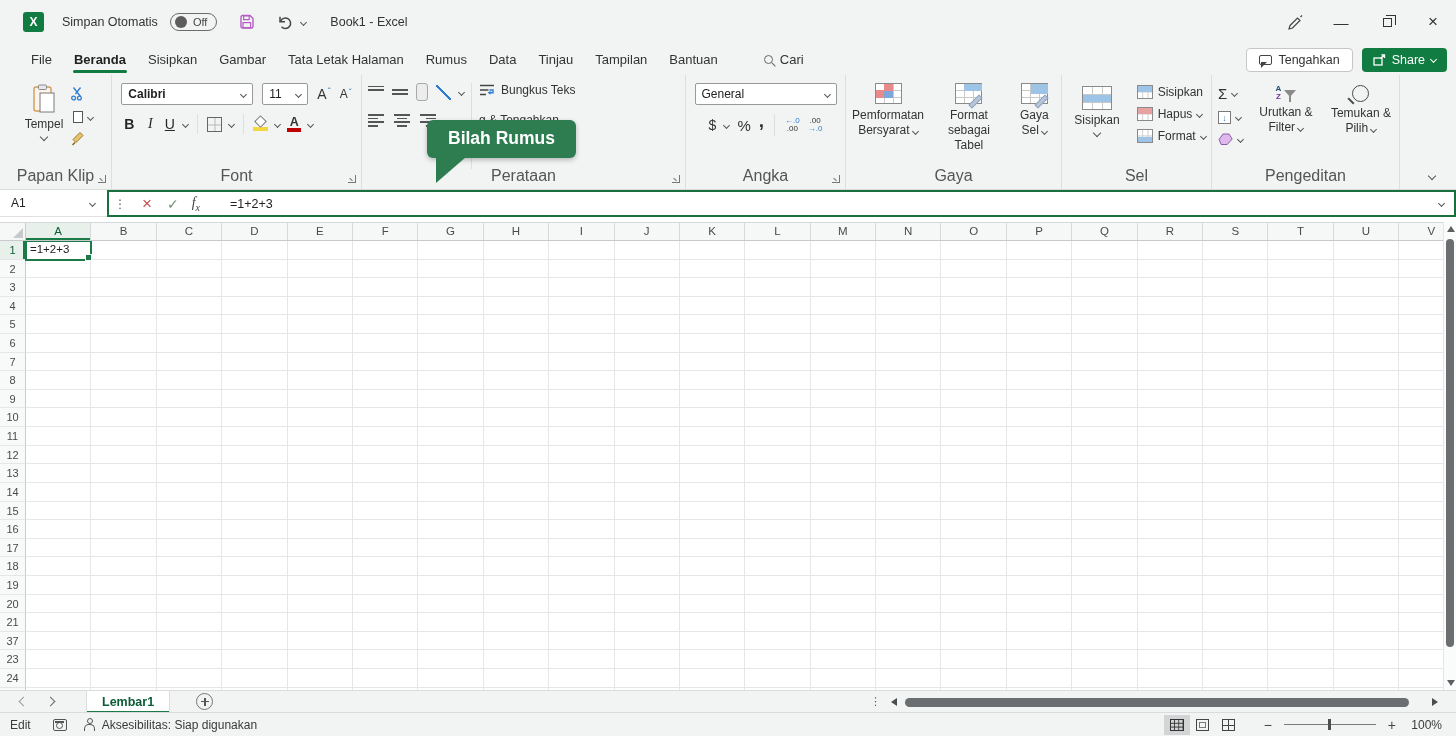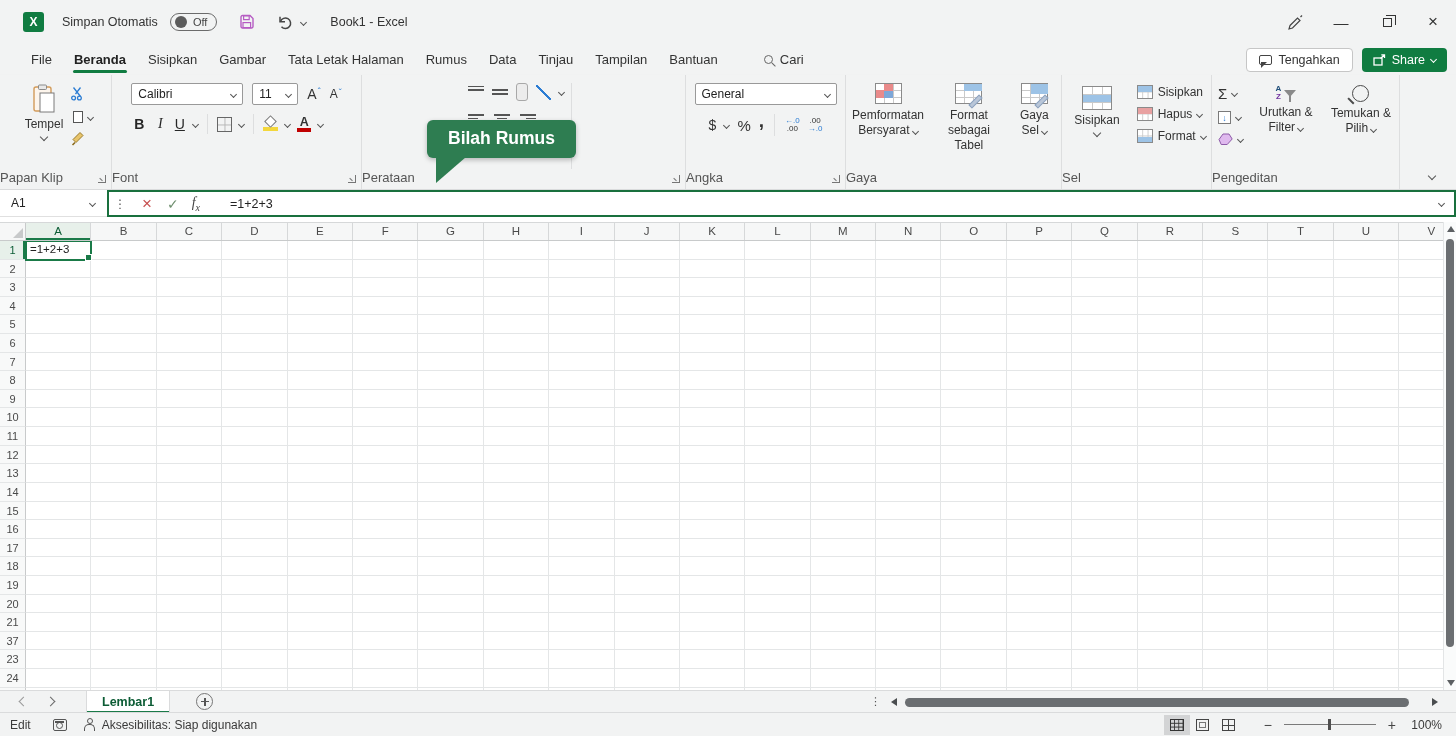--- a/index.html
+++ b/index.html
@@ -38,21 +38,21 @@
   .spacer{ flex:1; }
   .cmt-btn{ display:flex; align-items:center; gap:6px; height:24px; padding:0 12px; background:#fff; border:1px solid #c6c6c6; border-radius:4px; font-size:12.5px; color:#333; margin-right:9px; }
   .cmticon{ width:13px; height:10px; border:1.3px solid #444; border-radius:2px; position:relative; }
   .cmticon::after{ content:''; position:absolute; left:1px; bottom:-4px; border:3px solid transparent; border-top-color:#444; border-left-color:#444; }
   .share-btn{ display:flex; align-items:center; gap:6px; height:24px; padding:0 11px; background:var(--green); border:none; border-radius:4px; color:#fff; font-size:12.5px; margin-right:9px; }
   .share-btn .chv{ border-color:#fff; }
 
   
   .ribbon{ position:absolute; left:0; top:75px; right:0; height:115px; background:var(--chrome); border-bottom:1px solid #dadbdc; box-shadow:0 1px 2px rgba(0,0,0,.08); display:flex; }
   .rg{ position:relative; height:100%; border-right:1px solid #dddedf; padding:8px 6px 20px; display:flex; align-items:flex-start; justify-content:center; flex:none; }
-  .rg-label{ position:absolute; left:0; right:0; bottom:4px; text-align:left; font-size:13px; color:#555; }
+  .rg-label{ position:absolute; left:0; right:0; bottom:4px; text-align:center; font-size:16px; color:#555; }
   .launcher{ position:absolute; right:5px; bottom:6px; width:8px; height:8px; border-right:1.3px solid #767676; border-bottom:1.3px solid #767676; }
   .launcher::before{ content:''; position:absolute; right:2px; bottom:2px; width:4px; height:1.2px; background:#767676; transform:rotate(45deg); }
   .bigbtn{ display:flex; flex-direction:column; align-items:center; gap:3px; font-size:12px; color:#333; padding:1px 7px; }
   .rcol{ display:flex; flex-direction:column; justify-content:flex-start; gap:9px; }
   .rrow{ display:flex; align-items:center; gap:9px; }
   .vsep{ width:1px; align-self:stretch; background:#dddedf; margin:0 7px; }
   .combo{ height:22px; background:#fff; border:1px solid #999; border-radius:2px; display:flex; align-items:center; font-size:12px; color:#222; padding:0 6px; justify-content:space-between; }
   .ribbon-collapse{ position:absolute; right:21px; bottom:10px; }
 
   
@@ -298,21 +298,21 @@
           </svg>
       </span>
     </div>
     <span class="rg-label">Papan Klip</span>
     <span class="launcher"></span>
   </div>
 
   <div class="rg" style="width:250px;">
     <div class="rcol">
       <div class="rrow">
-        <div class="combo" style="width:112px;">
+        <div class="combo" style="width:132px;font-weight:bold;">
           <span>Calibri</span>
           <span class="chv sm"></span>
         </div>
         <div class="combo" style="width:46px;">
           <span>11</span>
           <span class="chv sm"></span>
         </div>
         <span class="fsz">A<sup>ˆ</sup></span>
         <span class="fsz" style="font-size:12px;">A<sup>ˇ</sup></span>
       </div>
@@ -375,20 +375,34 @@
           </span>
         <span class="lns r">
             <i></i>
             <i></i>
             <i></i>
             <i></i>
           </span>
       </div>
     </div>
     <span class="vsep"></span>
+    <div class="rcol" style="flex:1;">
+      <div class="wrapbtn">
+        <svg width="16" height="14" viewBox="0 0 16 14">
+            <path d="M1 2.5 h14 M1 7 h8.5 M1 11.5 h6" stroke="#444" stroke-width="1.4" fill="none"></path>
+            <path d="M10.5 7 h3.5 v2.8 h-3.5" fill="none" stroke="#2b7cd3" stroke-width="1.4"></path>
+            <path d="M11.5 7.8 l-2.8 2 2.8 2 z" fill="#2b7cd3"></path>
+          </svg>
+        <span>Bungkus Teks</span>
+      </div>
+      <div class="mergebtn" style="padding-top:7px;">
+        <span>g &amp; Tengahkan</span>
+        <span class="chv sm"></span>
+      </div>
+    </div>
     <span class="rg-label">Perataan</span>
     <span class="launcher"></span>
   </div>
 
   <div class="rg" style="width:160px;">
     <div class="rcol" style="width:100%;">
       <div class="combo" style="width:142px;margin:0 auto;">
         <span>General</span>
         <span class="chv sm"></span>
       </div>

